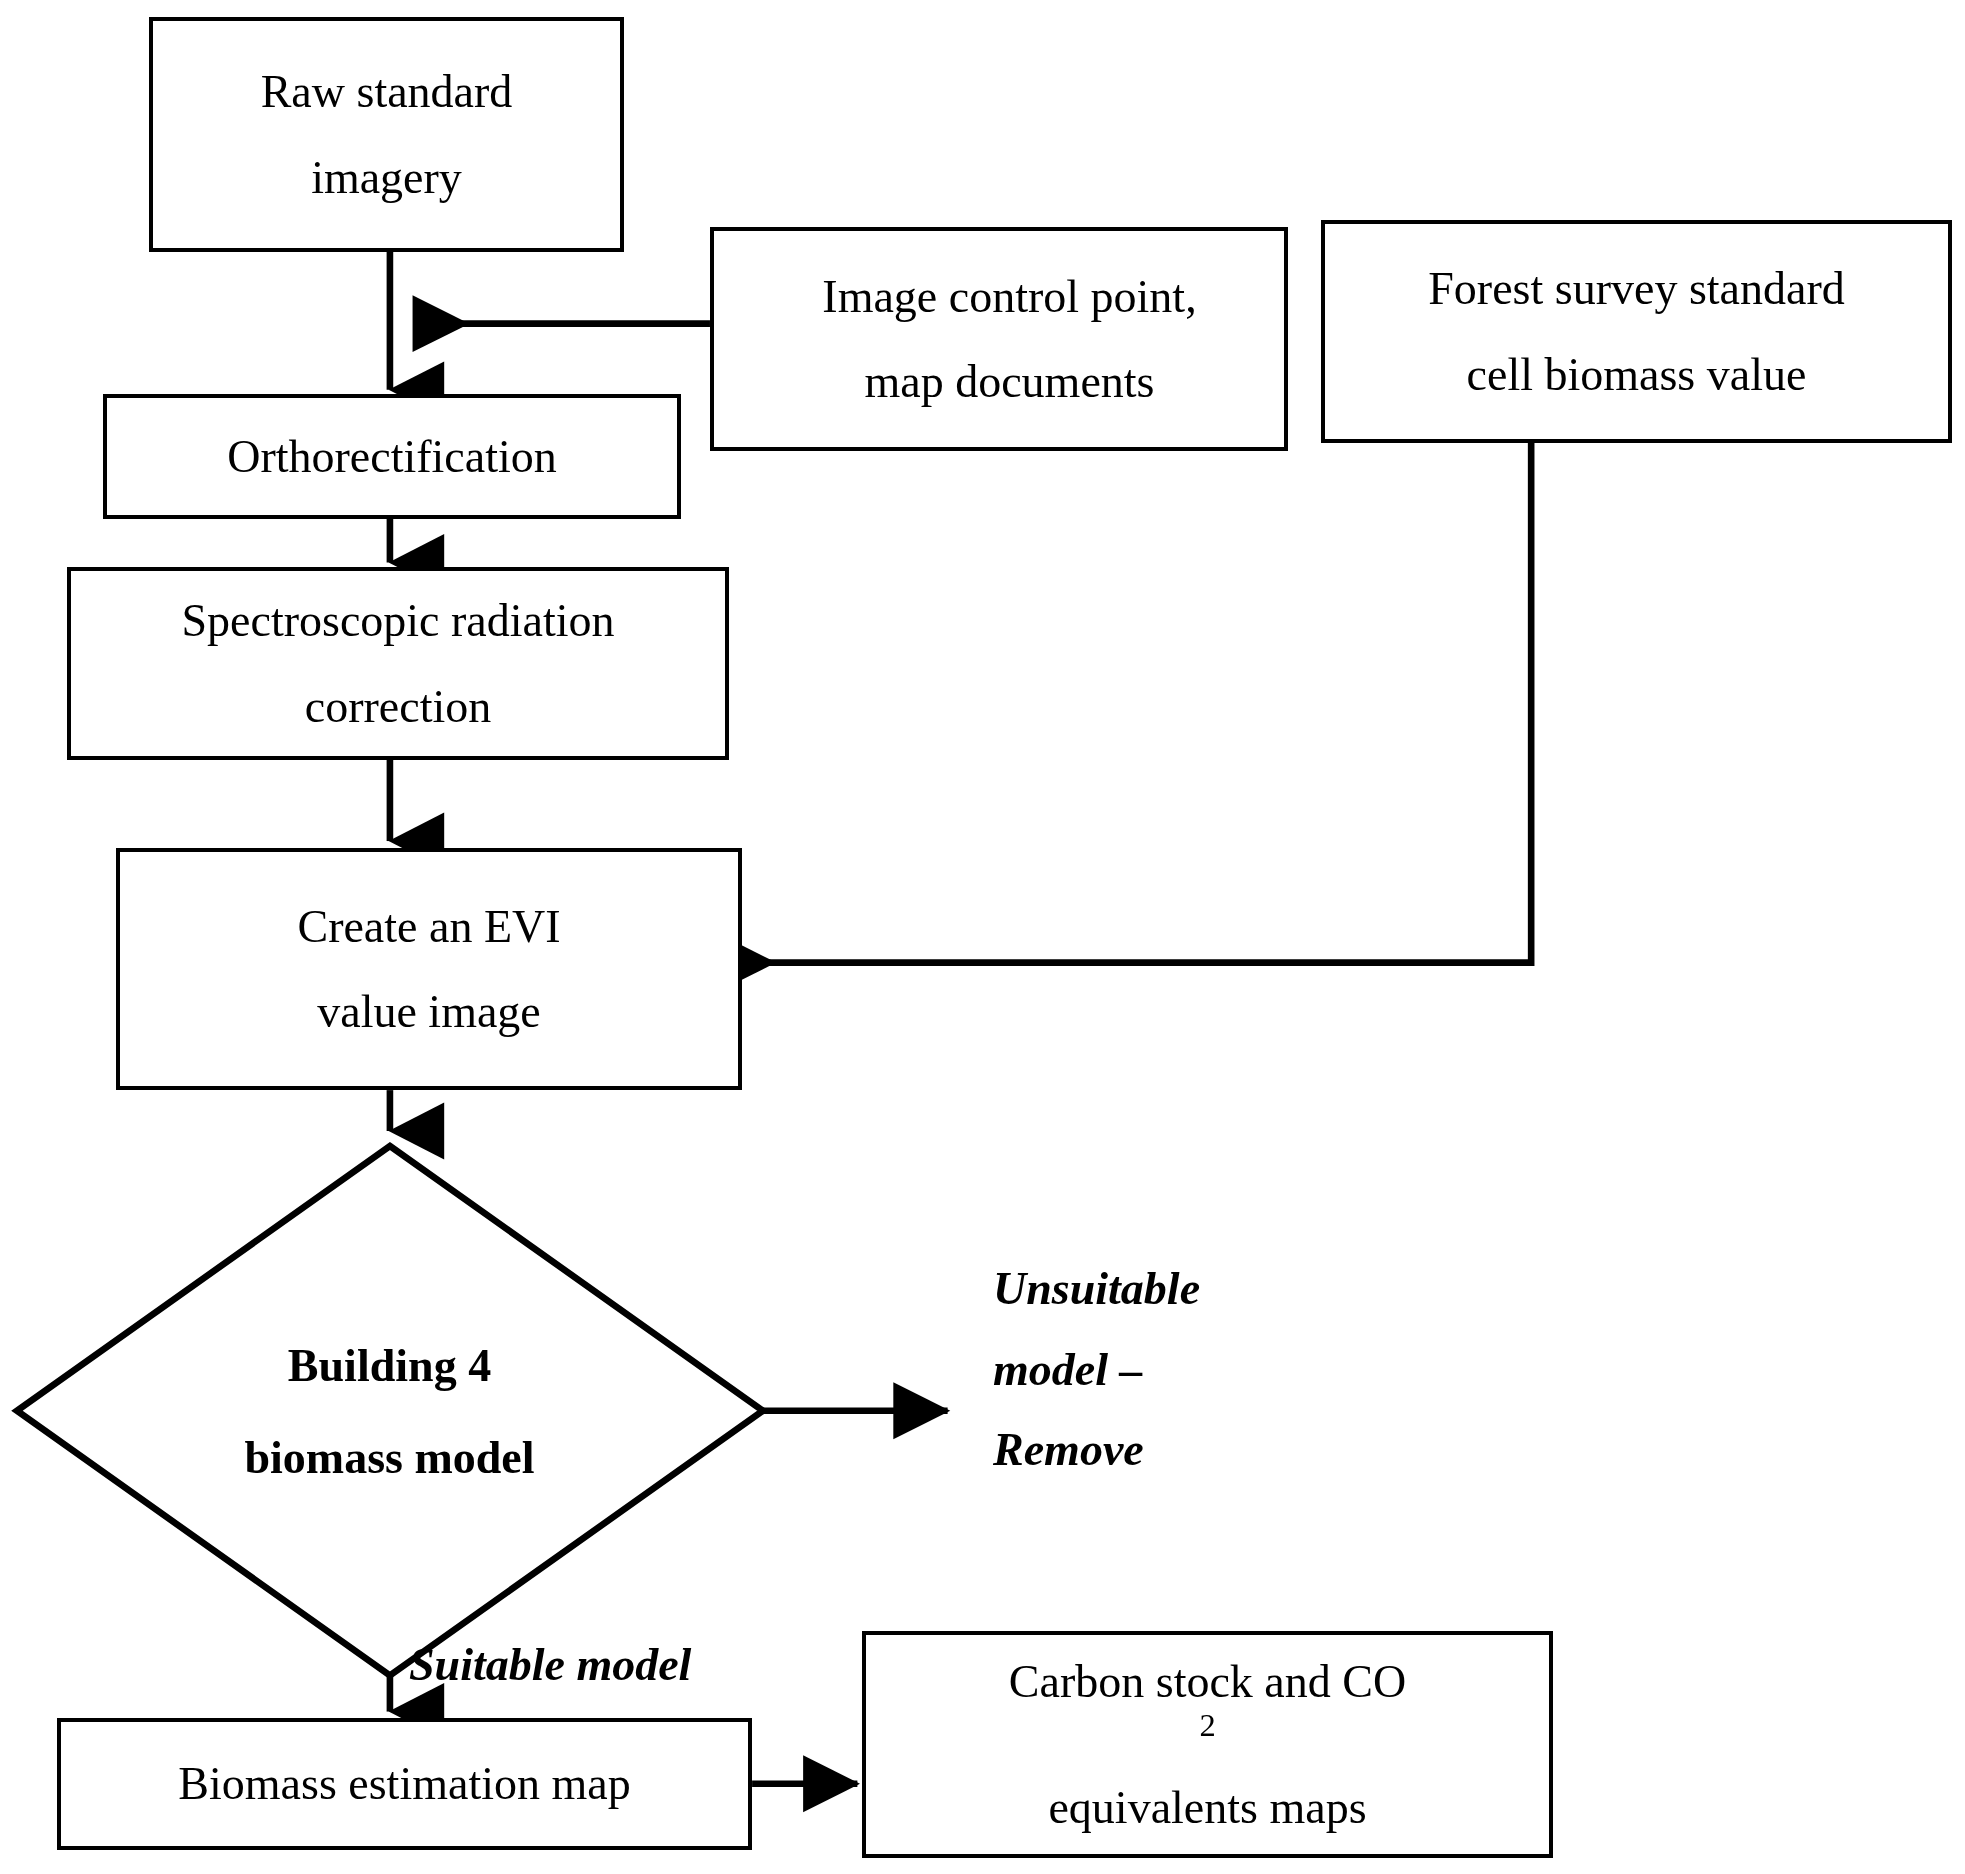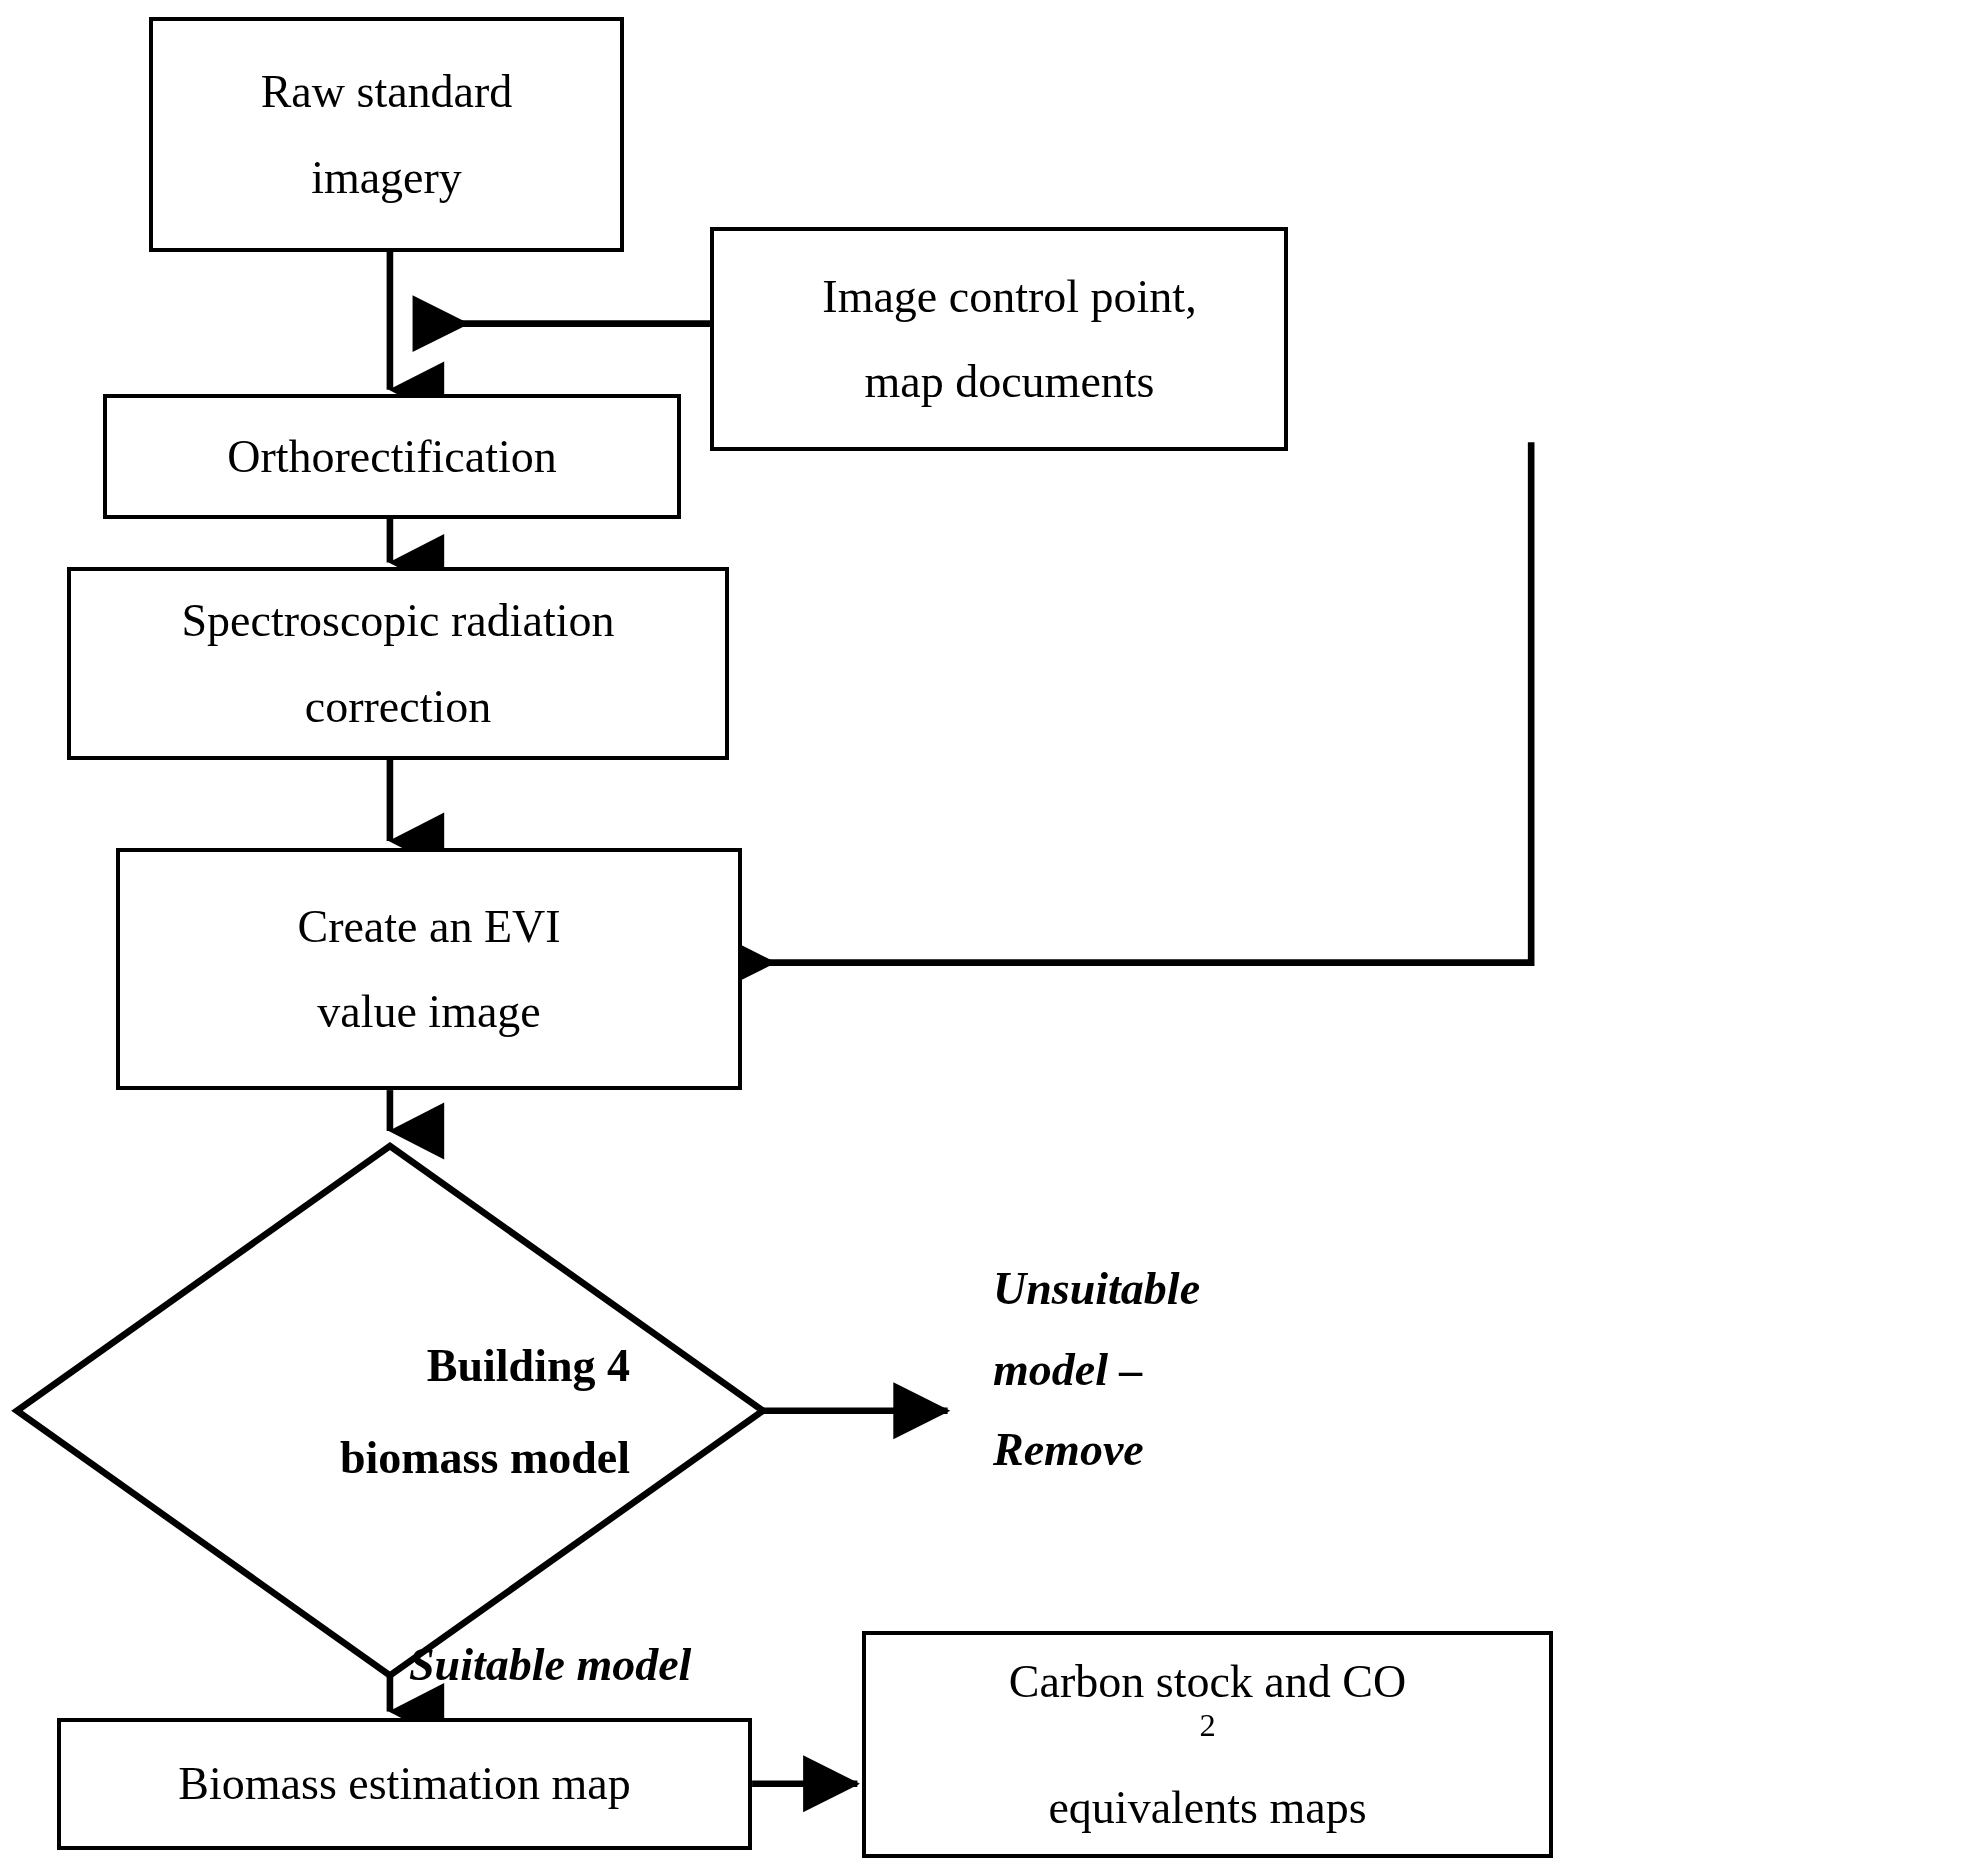--- a/index.html
+++ b/index.html
@@ -4,21 +4,21 @@
 <title>Biomass Estimation Flowchart</title>
 <style>
   html,body{margin:0;padding:0;background:#ffffff;}
   body{font-family:"Liberation Serif","DejaVu Serif",serif;color:#000;}
   #page{position:relative;width:1965px;height:1874px;background:#fff;overflow:hidden;}
   svg#wires{position:absolute;left:0;top:0;width:1965px;height:1874px;pointer-events:none;}
   .node{position:absolute;box-sizing:border-box;background:#fff;border:4.2px solid #000;
         display:flex;flex-direction:column;align-items:center;justify-content:center;
         text-align:center;line-height:1.85;font-size:46px;}
   .node span{display:block;white-space:nowrap;}
-  .diamond-label{position:absolute;display:flex;flex-direction:column;align-items:flex-end;
+  .diamond-label{position:absolute;display:flex;flex-direction:column;align-items:center;
         justify-content:center;text-align:center;font-weight:bold;font-size:46px;line-height:2.0;}
   .edge-label{position:absolute;font-style:italic;font-weight:bold;font-size:46px;line-height:1.75;}
   .edge-label span{display:block;white-space:nowrap;}
   .sub{font-size:32.5px;vertical-align:sub;line-height:0;}
 </style>
 </head>
 <body>
 
 <div id="page">
 
@@ -59,20 +59,24 @@
   <div class="node" style="left:149px; top:17px; width:475px; height:235px;">
     <span>Raw standard</span>
     <span>imagery</span>
   </div>
 
   <div class="node" style="left:710px; top:227px; width:578px; height:224px;padding-left:21px;">
     <span>Image control point,</span>
     <span>map documents</span>
   </div>
 
+  <div class="node" style="left:1321px; top:220px; width:631px; height:223px;">
+    <span>Forest survey standard</span>
+    <span>cell biomass value</span>
+  </div>
 
   <div class="node" style="left:103px; top:394px; width:578px; height:125px;">
     <span>Orthorectification</span>
   </div>
 
   <div class="node" style="left:67px; top:567px; width:662px; height:193px;">
     <span>Spectroscopic radiation</span>
     <span>correction</span>
   </div>
 

